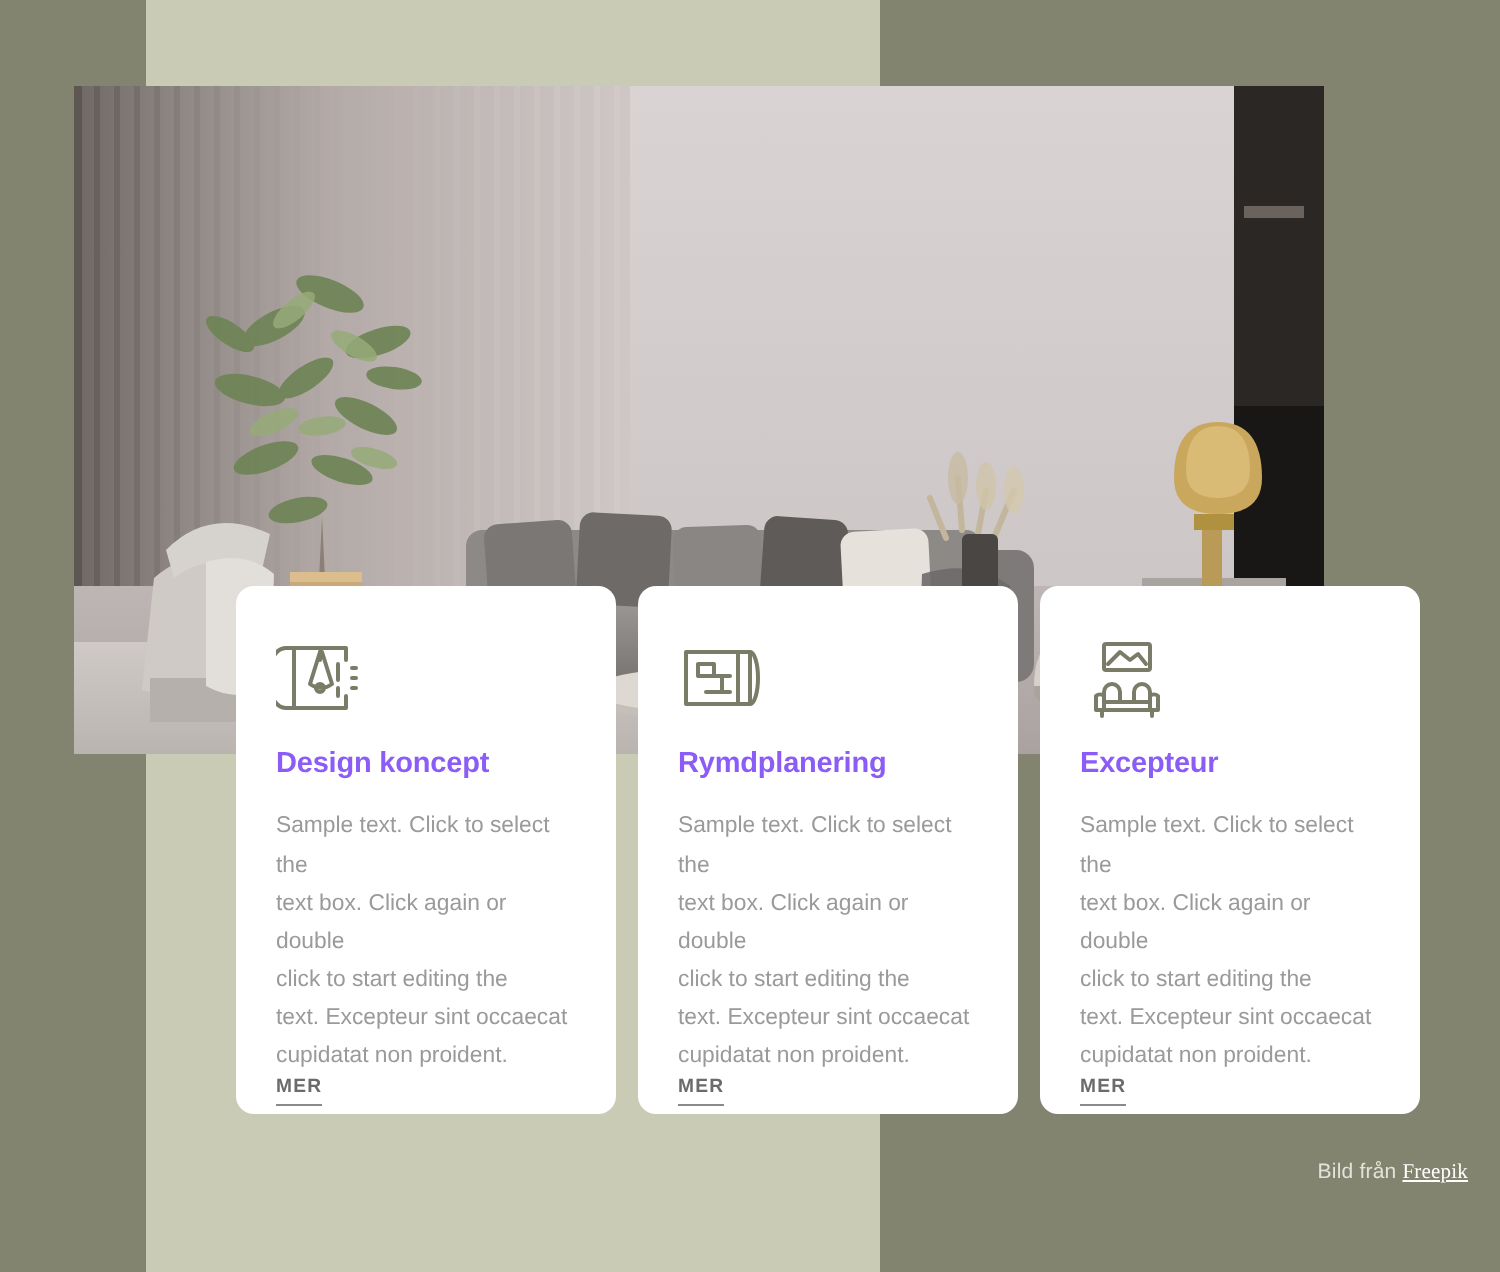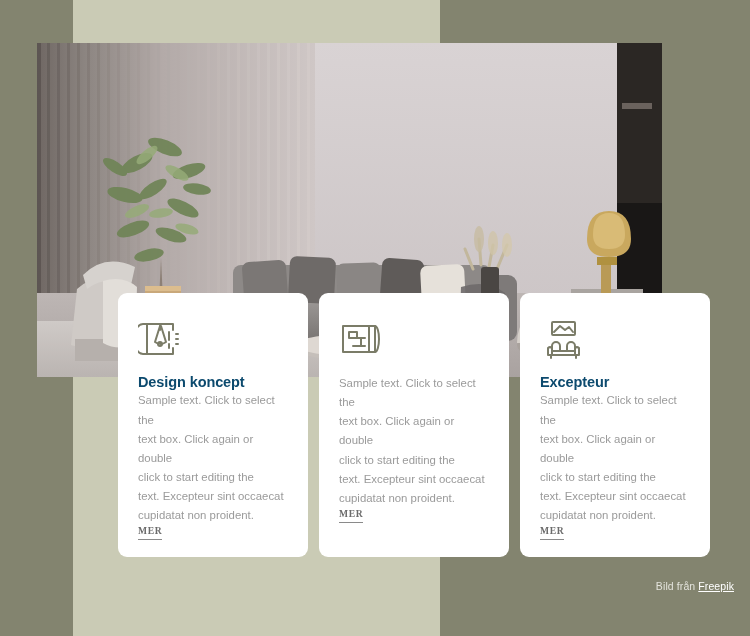--- a/index.html
+++ b/index.html
@@ -33,42 +33,41 @@
   }
   .card {
     width:190px; height:264px; background:#ffffff;
     border-radius:9px;
     padding:25px 20px 0 20px;
     display:flex; flex-direction:column;
   }
   .card-icon { height:46px; margin-bottom:10px; }
   .card-icon svg { display:block; }
   .card-title {
-    font-size:14.5px; font-weight:bold; color:#0c4a6e;
-    letter-spacing:-0.1px; line-height:1.2;
+    font-size:14.5px; font-weight:bold; color:#8b5cf6;
+    letter-spacing:-0.1px; margin-bottom:13px; line-height:1.2;
   }
   .card-body {
     font-size:11.4px; line-height:1.68; color:#9a9a9a;
     white-space:pre-line;
   }
   .card-link {
     font-size:9.6px; font-weight:bold; color:#6b6b6b;
     letter-spacing:0.6px; text-decoration:none;
     border-bottom:1.4px solid #8a8a8a; padding-bottom:3px;
     align-self:flex-start;
-    font-family:Liberation Serif, serif;
   }
 
   
   #credit {
     position:absolute; right:16px; bottom:44px;
     font-size:10.5px; color:#e3e3dc;
     letter-spacing:0.1px;
   }
-  #credit .lnk { color:#ffffff; text-decoration:underline; }
+  #credit .lnk { color:#ffffff; text-decoration:underline;font-family:Liberation Serif, serif; }
 </style>
 </head>
 <body>
 
 <div id="canvas"></div>
 <div id="sage-block"></div>
 
 <div id="hero">
   <svg viewBox="0 0 625 334" preserveAspectRatio="none">
     <defs>
@@ -261,20 +260,21 @@
   <div class="card">
     <div class="card-icon">
       <svg width="44" height="42" viewBox="0 0 44 42" fill="none" stroke="#7b7c68" stroke-width="2" stroke-linecap="round" stroke-linejoin="round">
         <path d="M4 8 h26 v26 h-26 z"></path>
         <path d="M30 8 h6 v26 h-6"></path>
         <path d="M36 8 a4 13 0 0 1 0 26"></path>
         <path d="M10 14 h8 v6 h-8 z"></path>
         <path d="M18 20 h8 M22 20 v8 M14 28 h12"></path>
       </svg>
     </div>
+    <div class="card-title">Rymdplanering</div>
     <div class="card-body">Sample text. Click to select the
 text box. Click again or double
 click to start editing the
 text. Excepteur sint occaecat
 cupidatat non proident.</div>
     <a class="card-link" href="#">MER</a>
   </div>
 
   <div class="card">
     <div class="card-icon">

